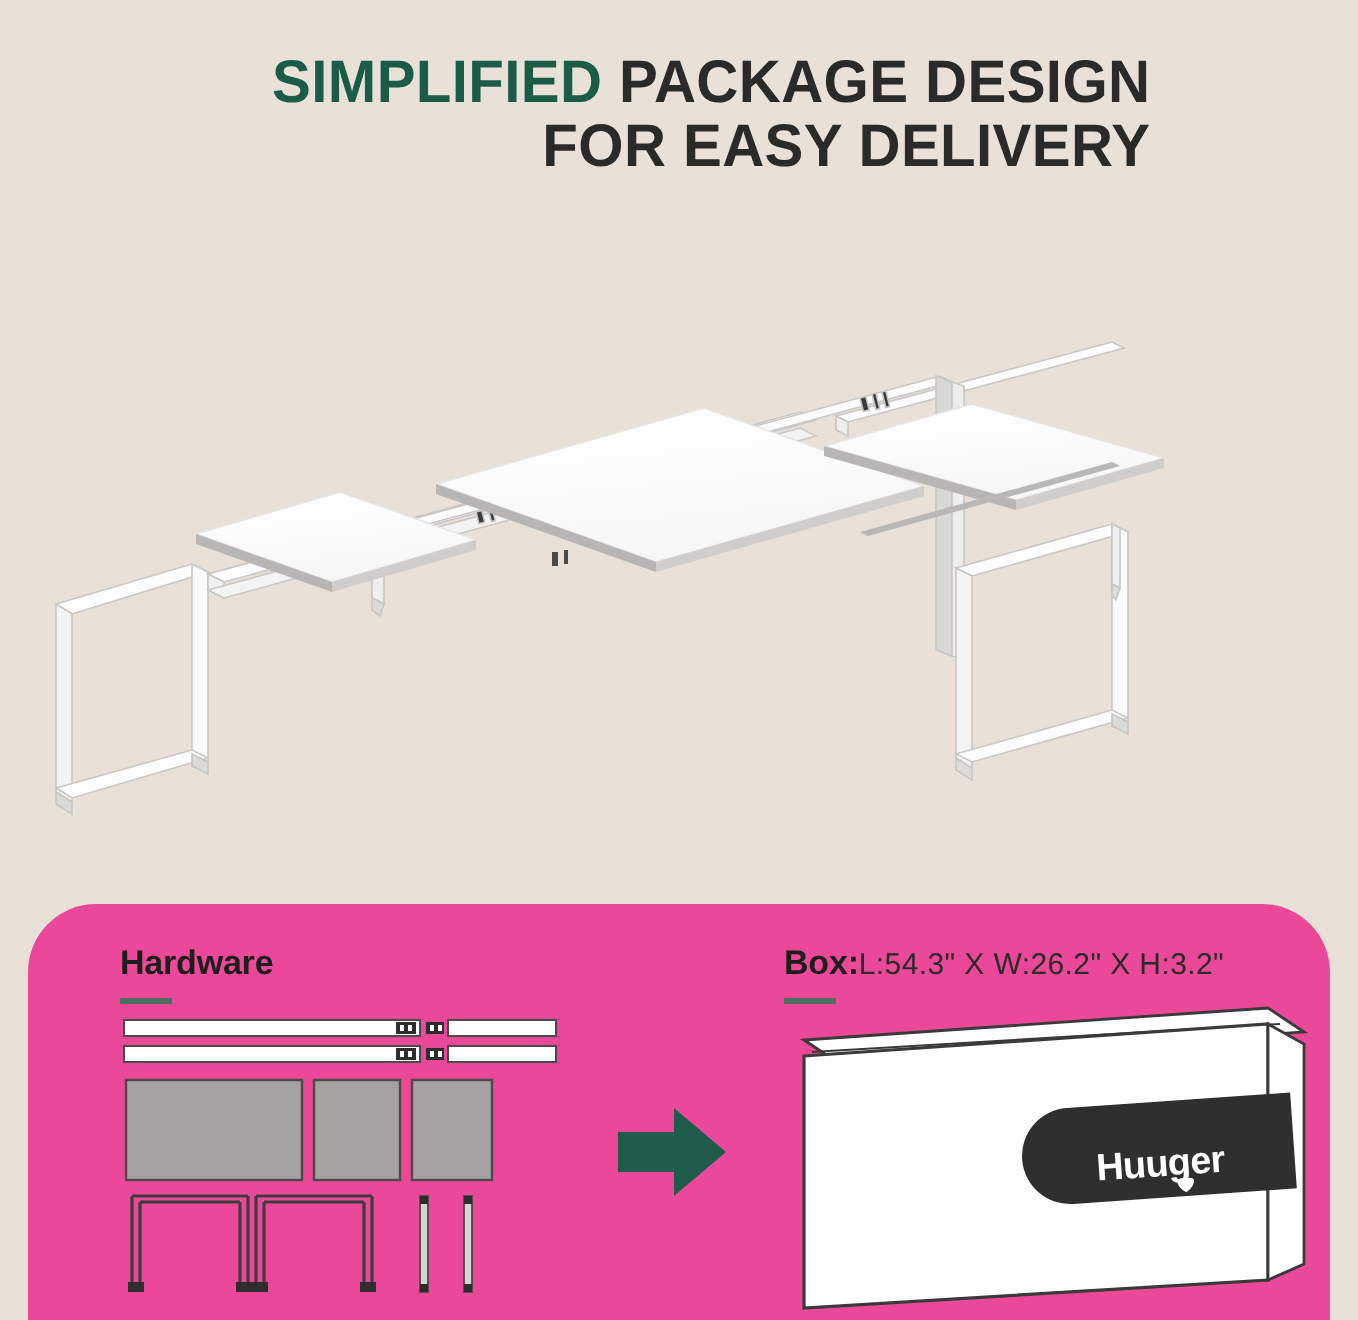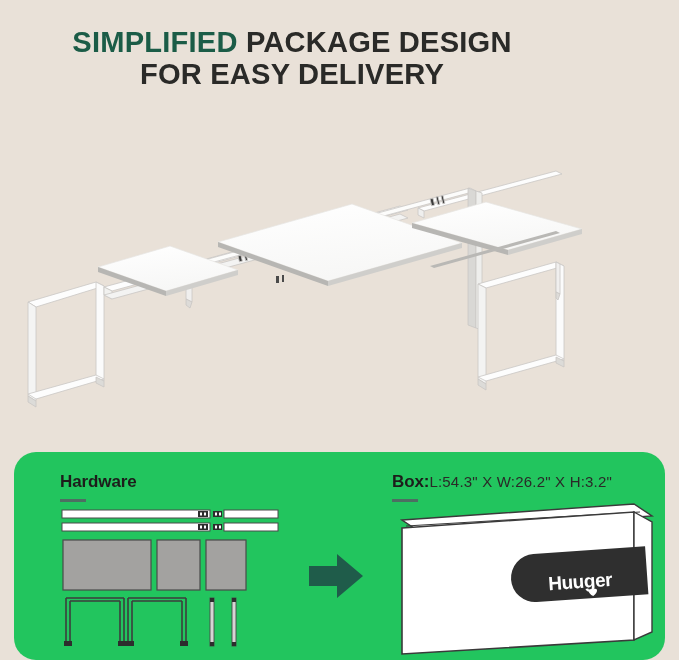--- a/index.html
+++ b/index.html
@@ -22,21 +22,21 @@
     background: #e9e1d8;
     overflow: hidden;
   }
 
   
   .title-block {
     position: absolute;
     left: 0;
     top: 26px;
     width: 584px;
-    text-align: center;
+    text-align: right;
     line-height: 1.06;
     user-select: none;
   }
   .title-line {
     font-family: "Liberation Sans", sans-serif;
     font-weight: bold;
     font-size: 30px;
     letter-spacing: 0.2px;
     color: #2a2a28;
     white-space: nowrap;
@@ -58,24 +58,23 @@
     display: block;
   }
 
   
   .info-card {
     position: absolute;
     left: 14px;
     top: 452px;
     width: 651px;
     height: 208px;
-    background: #22c55e;
+    background: #ec4899;
     border-top-left-radius: 34px;
     border-top-right-radius: 34px;
-    border-radius: 22px;
   }
 
   .section {
     position: absolute;
   }
   .section-hardware { left: 46px; top: 20px; }
   .section-box { left: 378px; top: 20px; }
 
   .section-heading {
     font-size: 17px;

